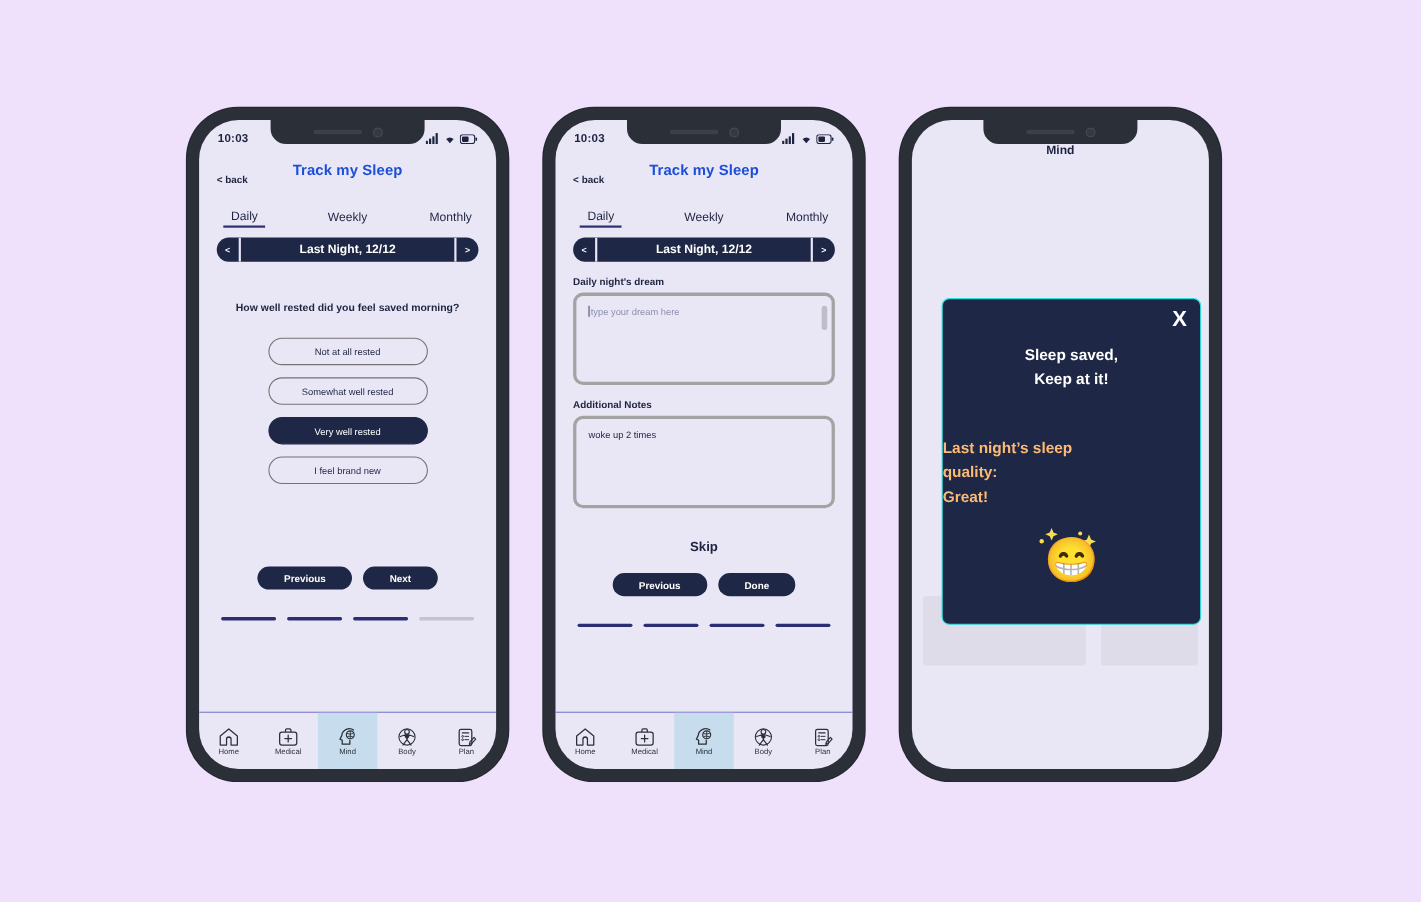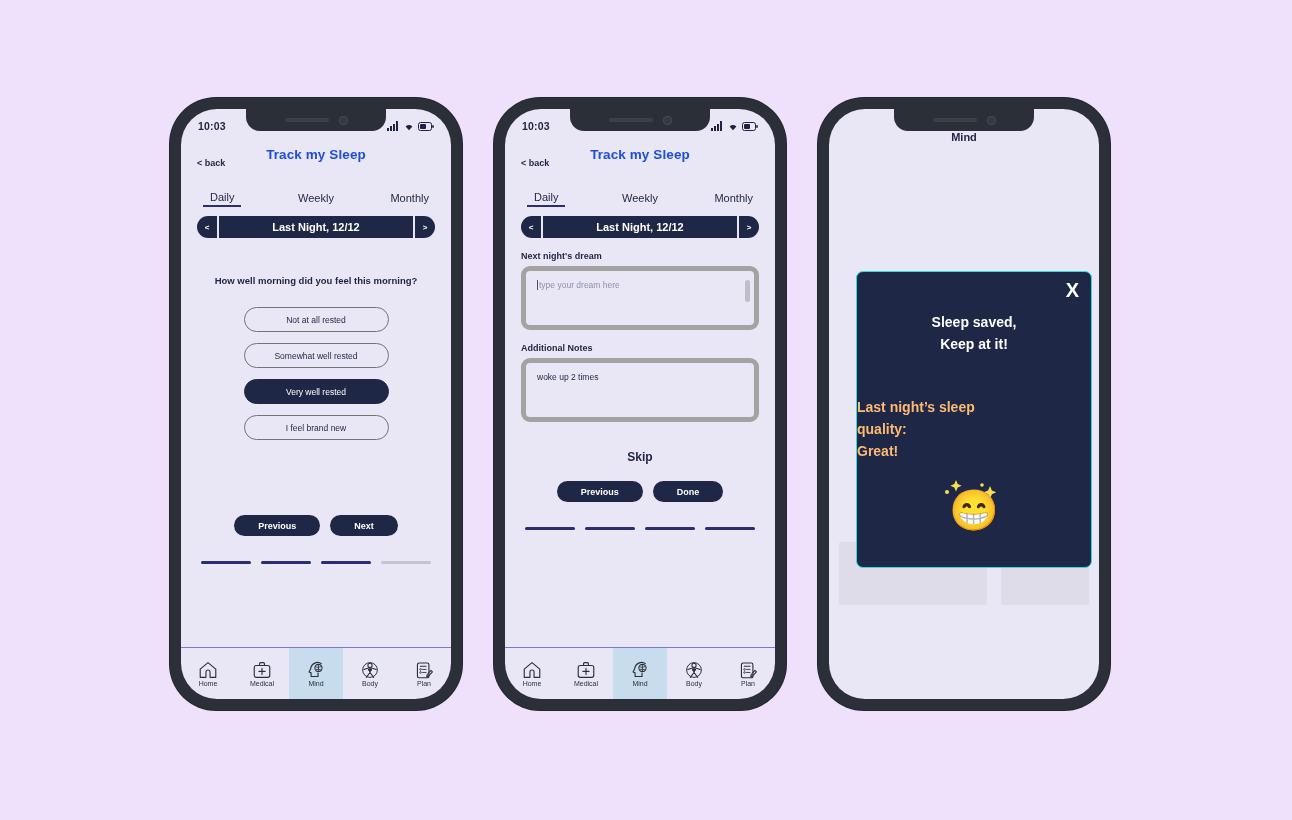--- a/index.html
+++ b/index.html
@@ -283,22 +283,22 @@
   .field-label {
     margin: 13px 16px 5px 16px;
     font-size: 9px;
     font-weight: bold;
     color: #1d2340;
     flex: none;
   }
   .textarea {
     position: relative;
     margin: 0 16px;
-    height: 64px;
-    border: 5px solid #a3a3a3;
+    height: 84px;
+    border: 3px solid #a3a3a3;
     border-radius: 9px;
     background: #e9e7f6;
     padding: 9px 11px;
     font-size: 8.5px;
     color: #1d2340;
     flex: none;
   }
   .textarea .placeholder { color: #8d90ad; }
   .textarea .caret {
     display: inline-block;
@@ -442,21 +442,21 @@
           <div class="tab">Weekly</div>
           <div class="tab">Monthly</div>
         </div>
 
         <div class="datebar">
           <div class="arrow left">&lt;</div>
           <div class="label">Last Night, 12/12</div>
           <div class="arrow right">&gt;</div>
         </div>
 
-        <div class="question">How well morning did you feel this morning?</div>
+        <div class="question">How well rested did you feel saved morning?</div>
 
         <div class="options">
           <div class="opt">Not at all rested</div>
           <div class="opt">Somewhat well rested</div>
           <div class="opt selected">Very well rested</div>
           <div class="opt">I feel brand new</div>
         </div>
 
         <div class="navbtns" style="margin-top:75px;">
           <div class="pill">Previous</div>
@@ -559,21 +559,21 @@
           <div class="tab">Weekly</div>
           <div class="tab">Monthly</div>
         </div>
 
         <div class="datebar">
           <div class="arrow left">&lt;</div>
           <div class="label">Last Night, 12/12</div>
           <div class="arrow right">&gt;</div>
         </div>
 
-        <div class="field-label">Next night's dream</div>
+        <div class="field-label">Daily night's dream</div>
         <div class="textarea">
           <span class="caret"></span><span class="placeholder">type your dream here</span>
           <div class="scroll-thumb"></div>
         </div>
 
         <div class="field-label">Additional Notes</div>
         <div class="textarea">
           <span>woke up 2 times</span>
         </div>
 

